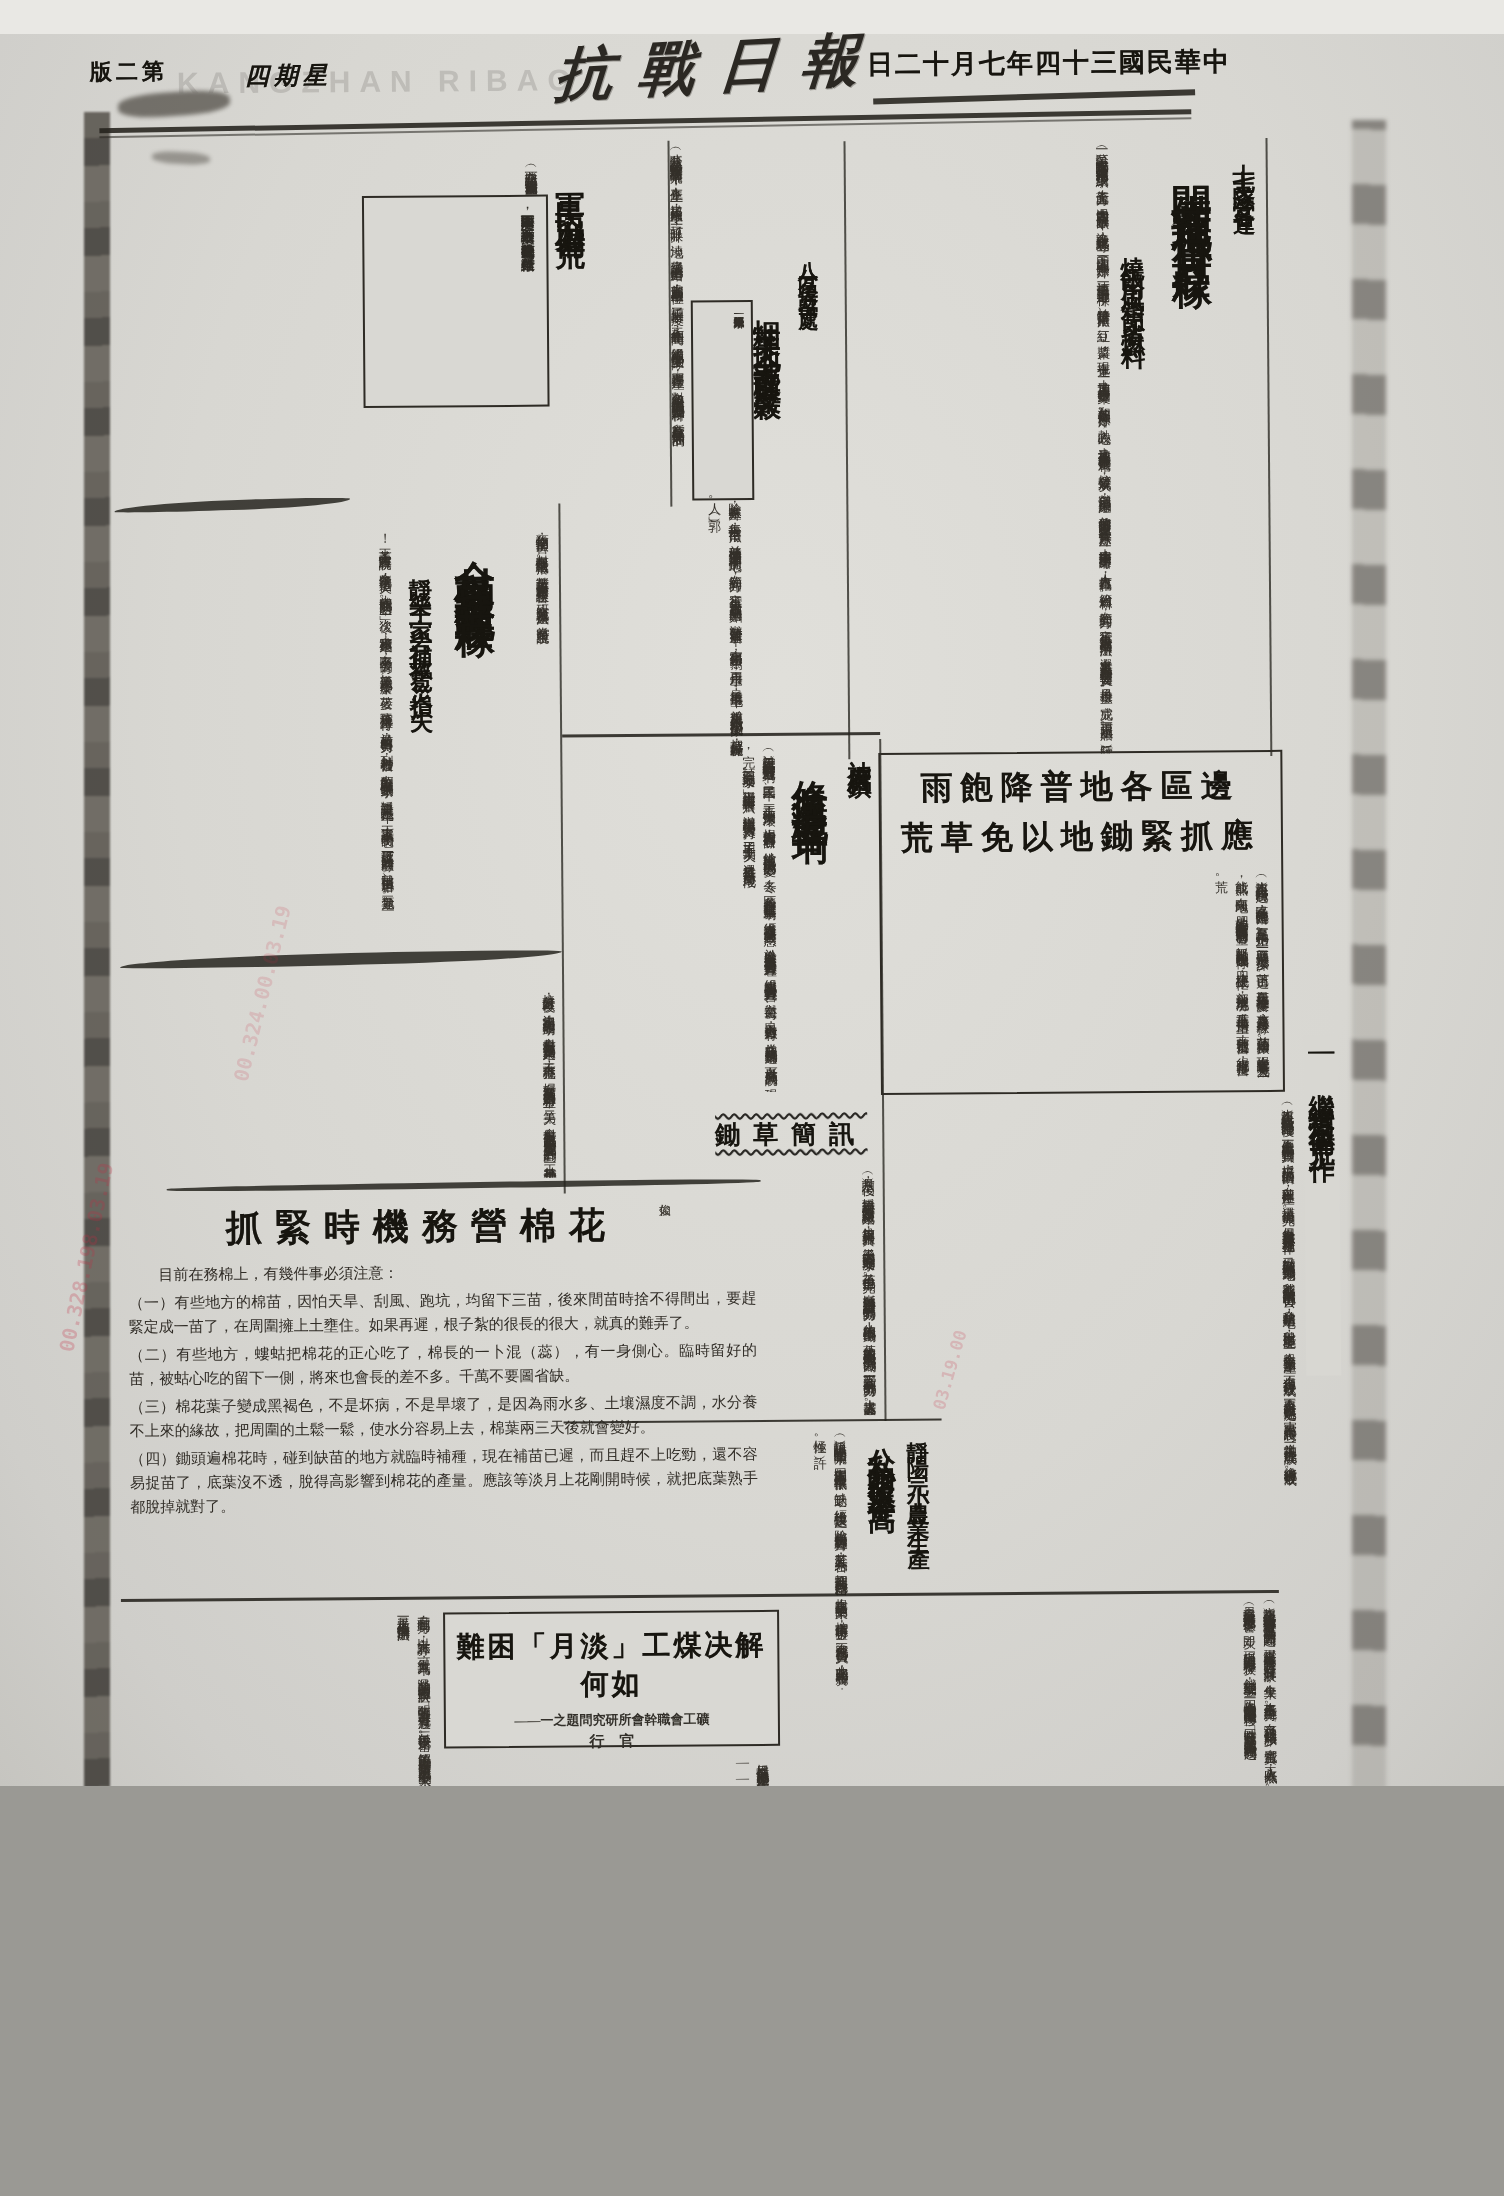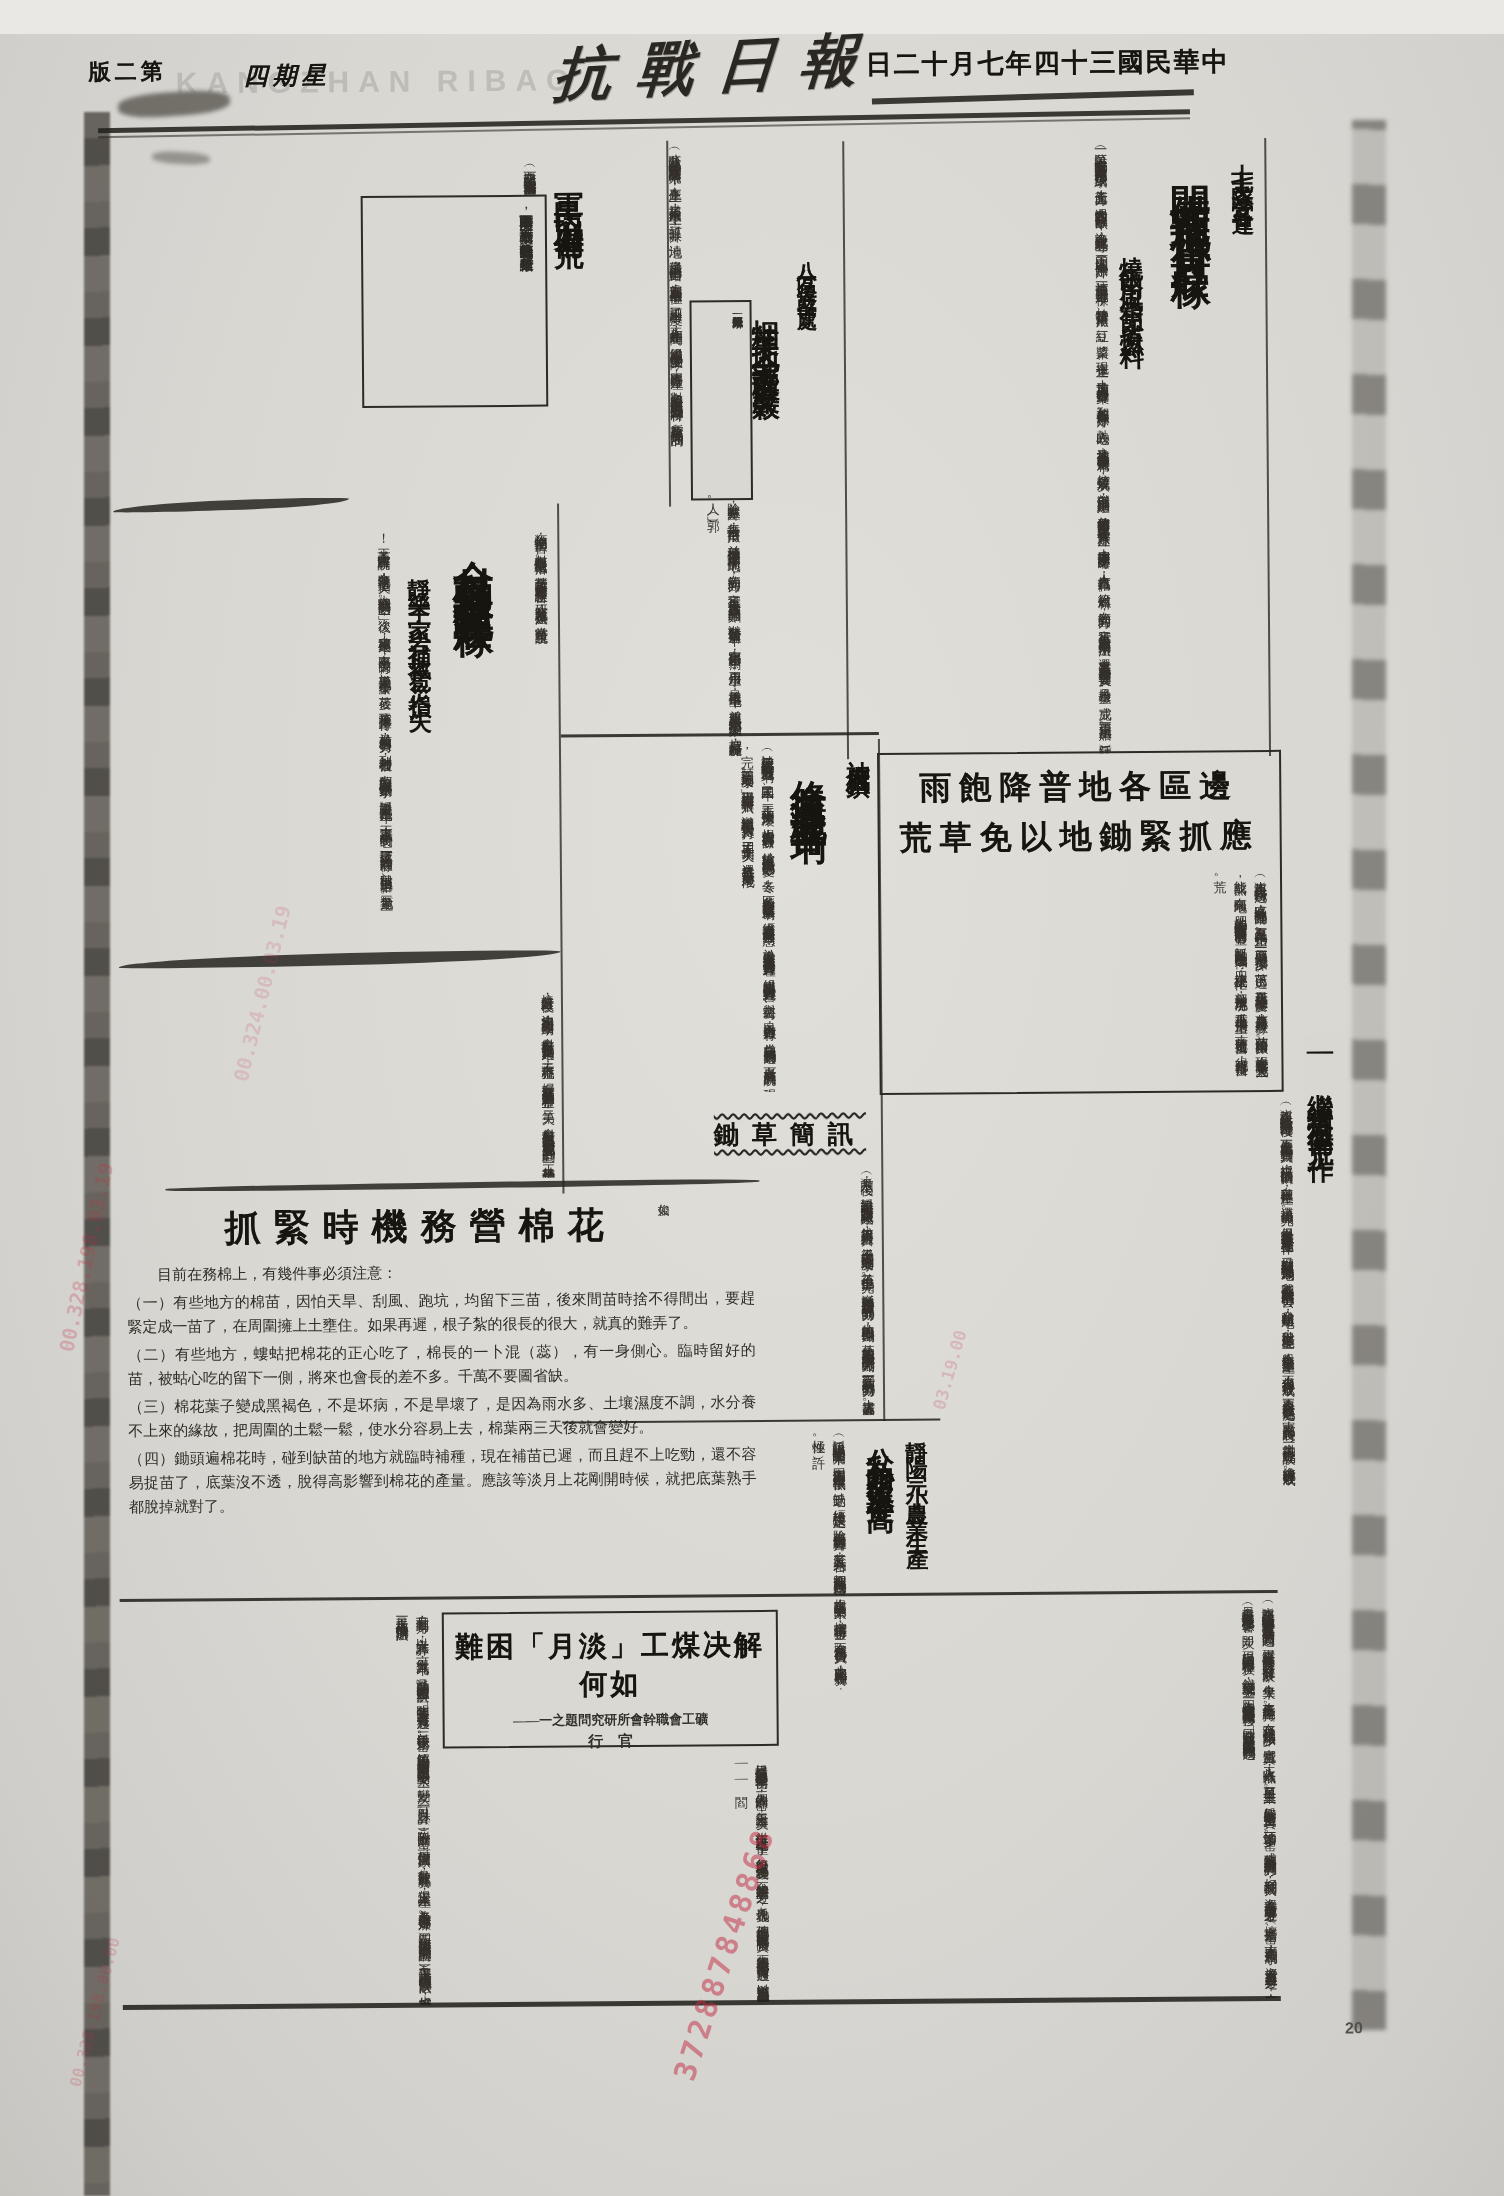--- a/index.html
+++ b/index.html
@@ -1,16 +1,16 @@
 <!DOCTYPE html>
 <html><head>
 <meta charset="utf-8">
 <style>
   html,body{margin:0;padding:0;background:#9a9994;}
-  #page{position:relative;width:1504px;height:2196px;overflow:hidden;
+  #page{position:relative;width:1504px;height:1786px;overflow:hidden;
     background:radial-gradient(ellipse at 52% 38%, #e0dfda 0%, #d8d7d2 55%, #cfceca 85%, #c6c5c0 100%);
     font-family:"Liberation Serif", serif;color:#26241f;}
   .abs{position:absolute;}
   .v{writing-mode:vertical-rl;text-orientation:upright;}
   .body{font-size:13px;line-height:1.56;color:#34302a;text-align:justify;overflow:hidden;letter-spacing:1px;}
   .hbody{font-size:15px;line-height:1.6;color:#312d27;text-align:justify;overflow:hidden;}
   .hl{font-weight:bold;color:#17150f;text-shadow:0 0 .6px rgba(0,0,0,.55);}
   .rule{background:#24221d;opacity:.88;}
   .vrule{width:2px;background:#2c2a24;opacity:.8;}
   .sq{background:#26241e;opacity:.85;border-radius:58% 42% 50% 50% / 80% 25% 75% 20%;}

